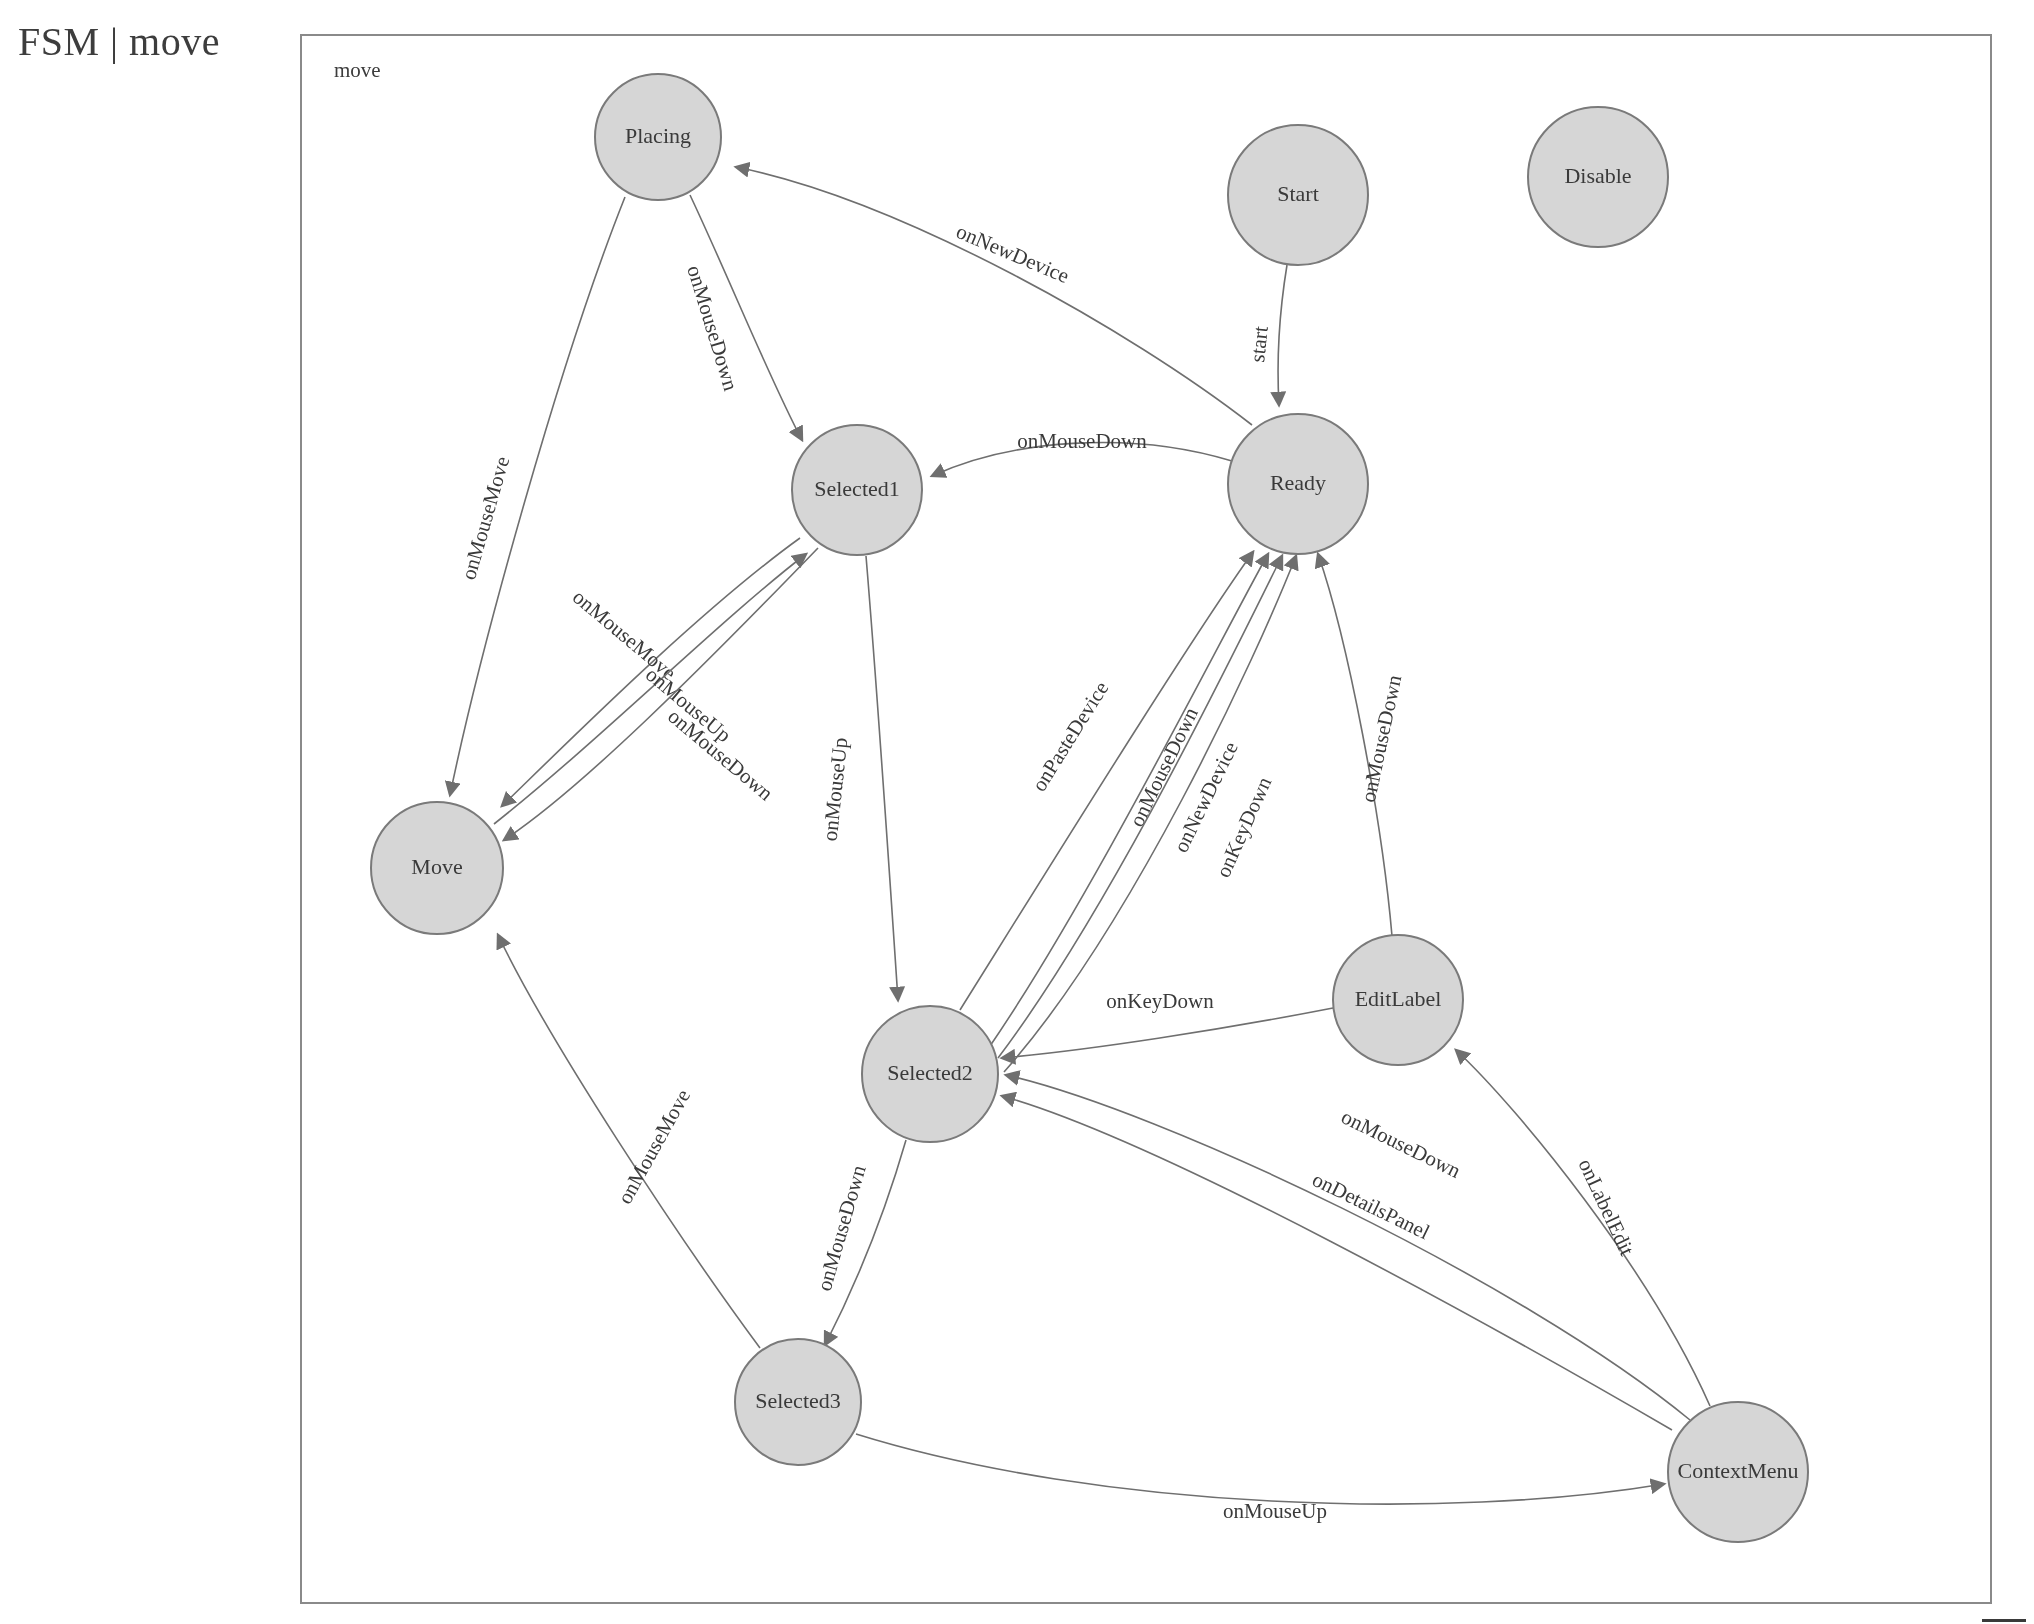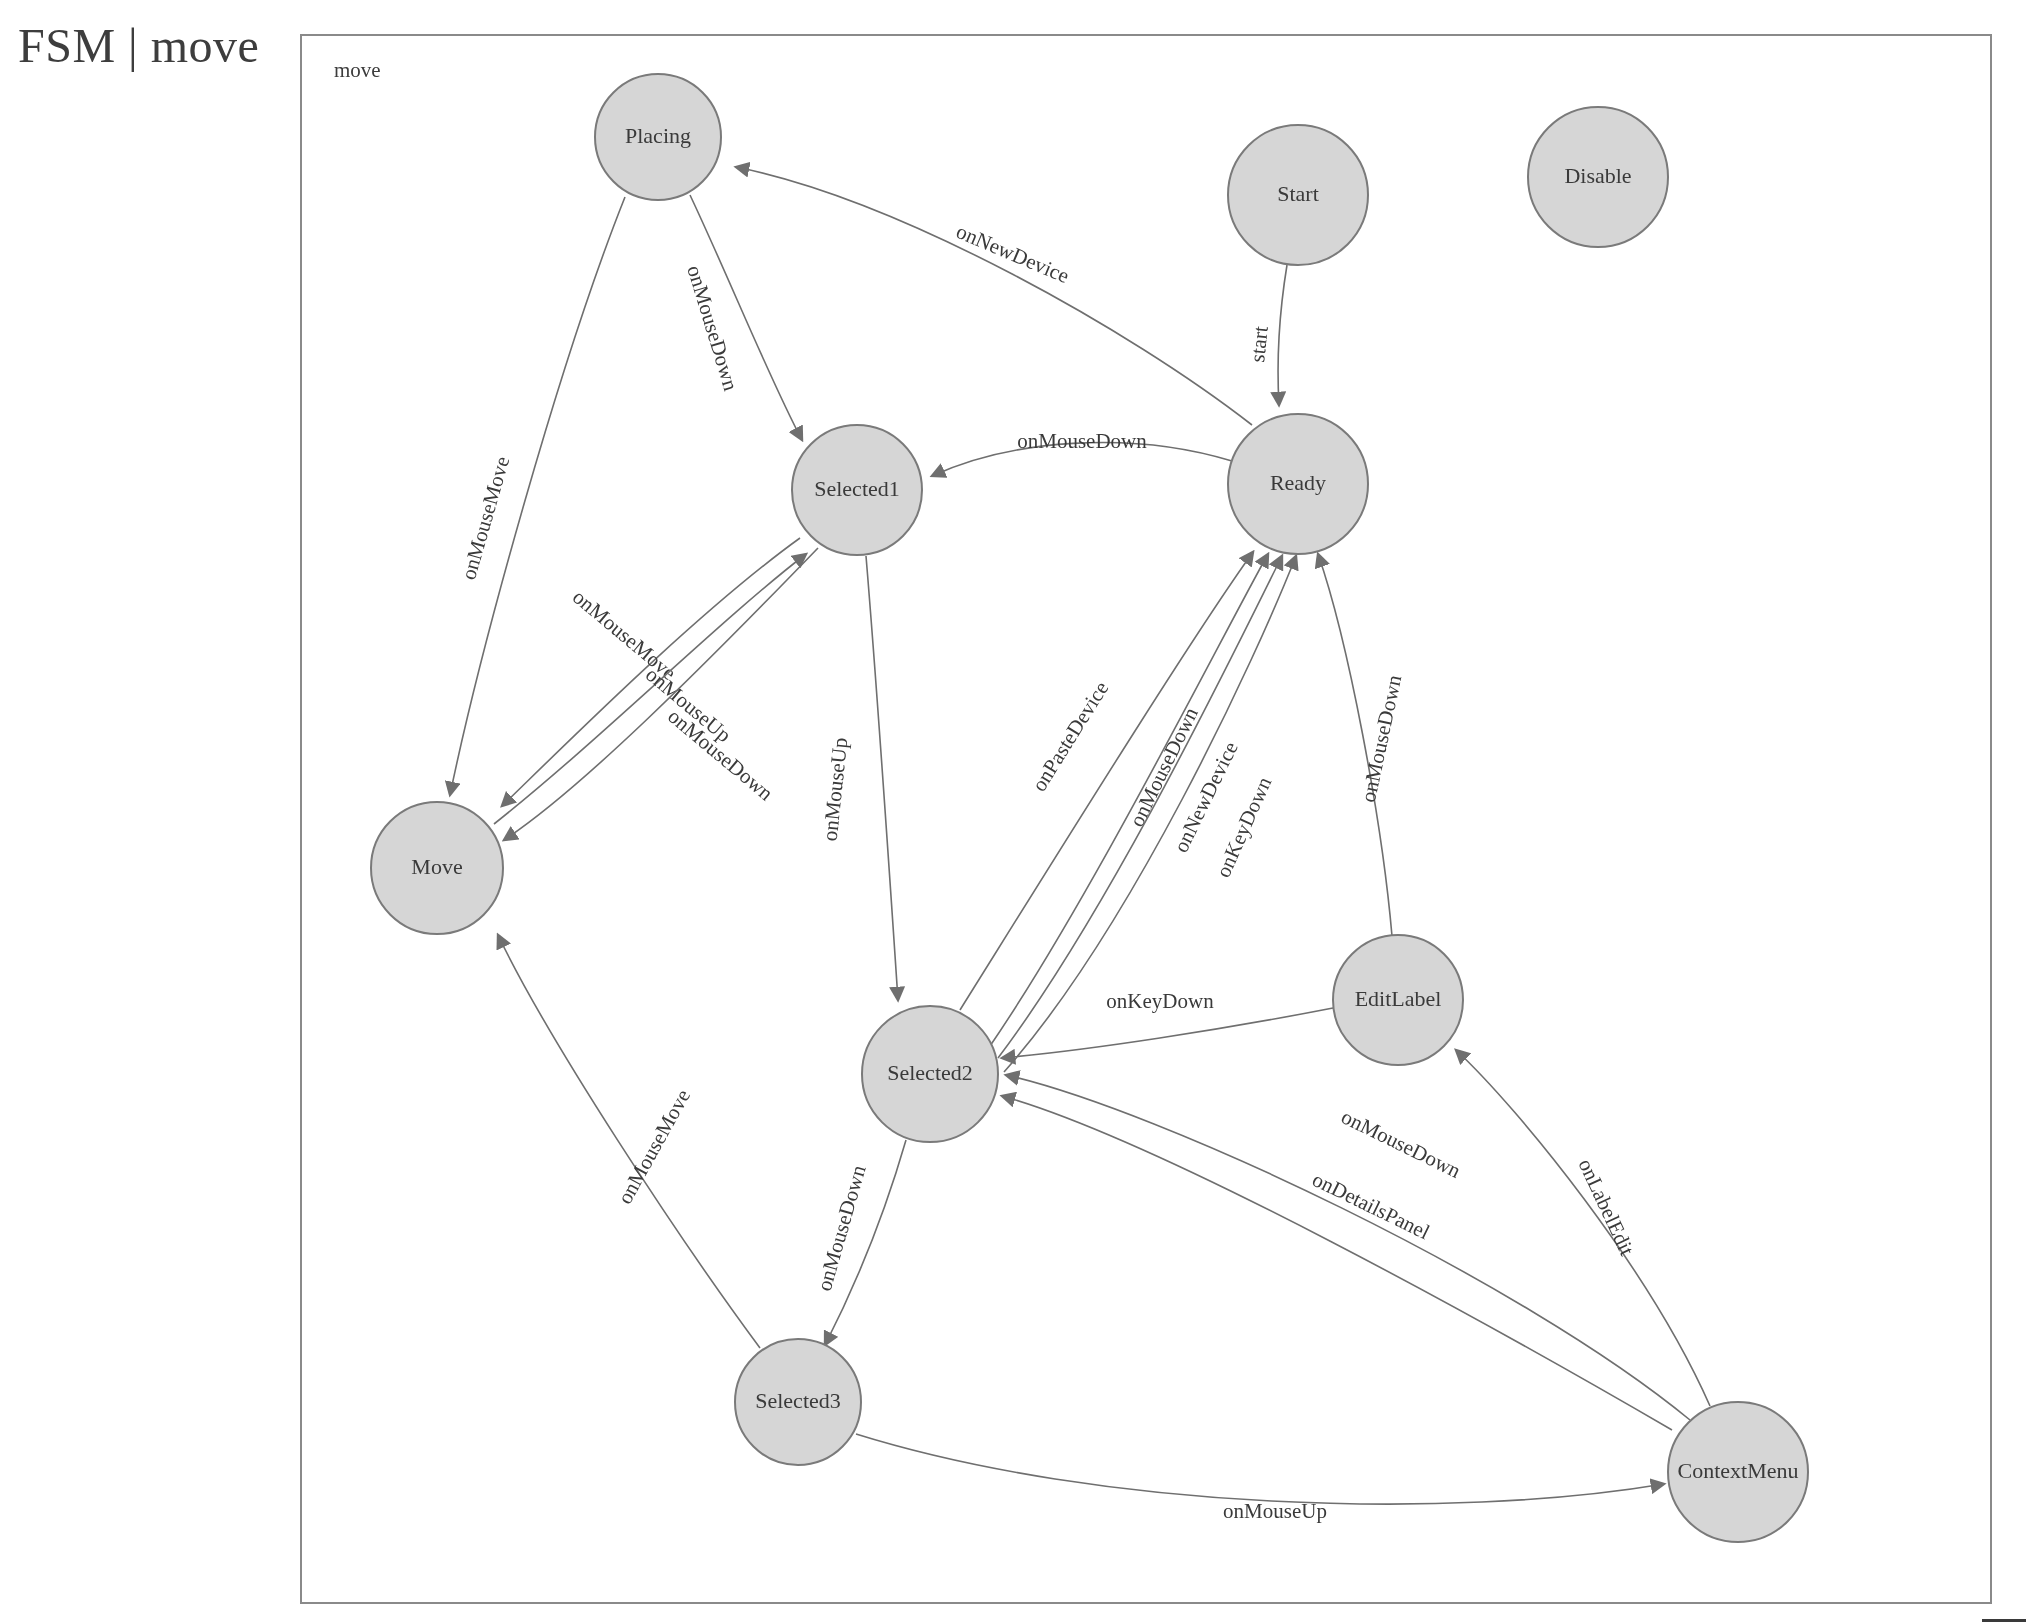--- a/index.html
+++ b/index.html
@@ -11,21 +11,21 @@
     width: 2034px;
     height: 1624px;
     font-family: "Liberation Serif", serif;
     position: relative;
     overflow: hidden;
   }
   #page-title {
     position: absolute;
     left: 18px;
     top: 18px;
-    font-size: 48px;
+    font-size: 40px;
     color: #3d3d3d;
     font-family: "Liberation Serif", serif;
     letter-spacing: 0.5px;
     white-space: nowrap;
   }
   #diagram-frame {
     position: absolute;
     left: 300px;
     top: 34px;
     width: 1692px;

